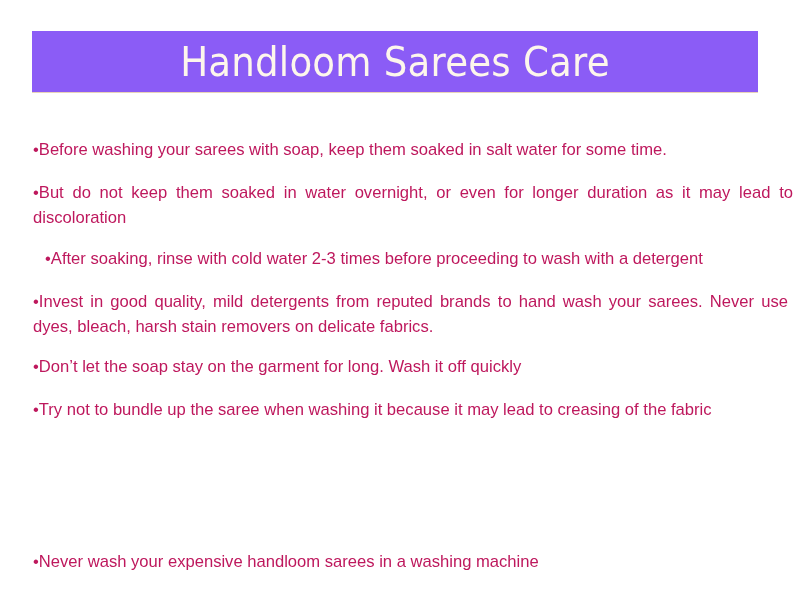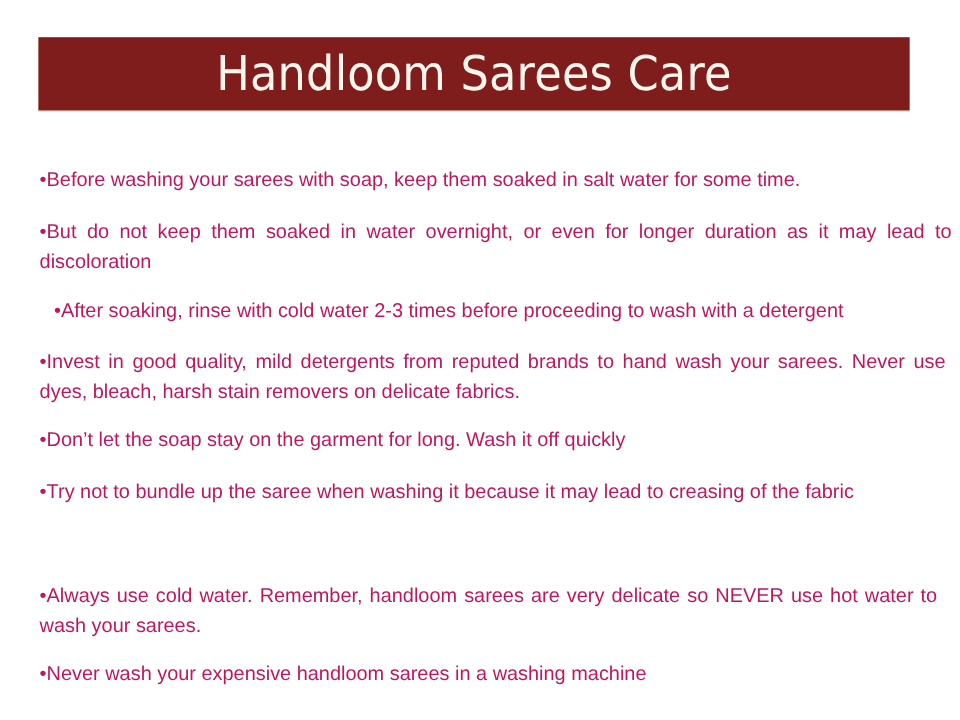--- a/index.html
+++ b/index.html
@@ -23,21 +23,21 @@
     box-sizing: border-box;
   }
 
   
   .title-banner {
     position: absolute;
     left: 32px;
     top: 31px;
     width: 726px;
     height: 61px;
-    background: #7f1d1d;
+    background: #8b5cf6;
     display: flex;
     align-items: center;
     justify-content: center;
     box-shadow: 0 1px 0 0 #e8d3b9;
   }
   .title-text {
     color: #FDF6EC;
     font-family: "DejaVu Sans", sans-serif;
     font-size: 40px;
     font-weight: 400;
@@ -105,19 +105,18 @@
 
     <p class="bullet b2 w-full">•After soaking, rinse with cold water 2-3 times before proceeding to wash with a detergent</p>
 
     <p class="bullet b4 w-full">•Don’t let the soap stay on the garment  for long.  Wash it off quickly</p>
 
     <p class="bullet b3 w-wide justified">•Invest in good quality, mild detergents from reputed brands to hand wash your sarees. Never use dyes, bleach, harsh stain removers on delicate fabrics.</p>
 
     <p class="bullet b5 w-full">•Try not to bundle up the saree when washing it because it may lead to creasing of the fabric</p>
 
 
-    <p class="bullet b7 w-mid justified">•Always use cold water. Remember, handloom sarees are very delicate so NEVER use hot water to wash your sarees.</p>
 
     <p class="bullet b8 w-full">•Never wash your expensive handloom sarees in a washing machine</p>
 
   </div>
 
 </div>
 
 </body></html>

